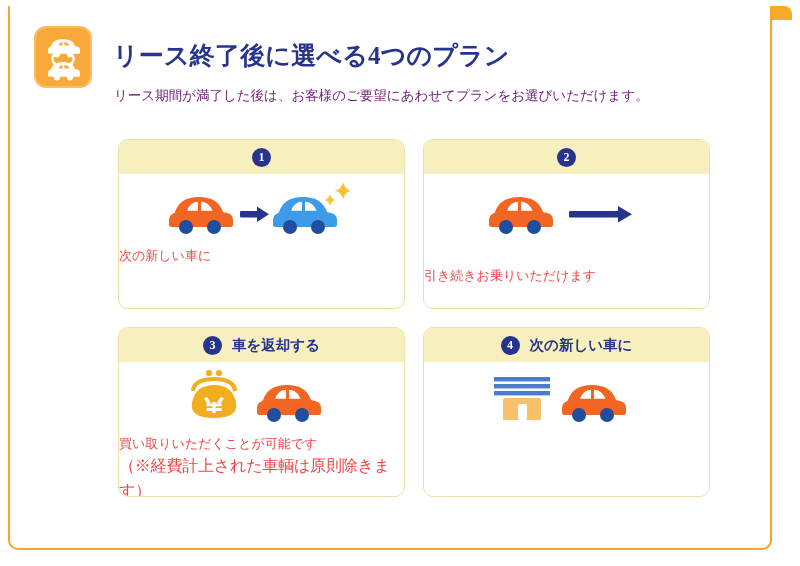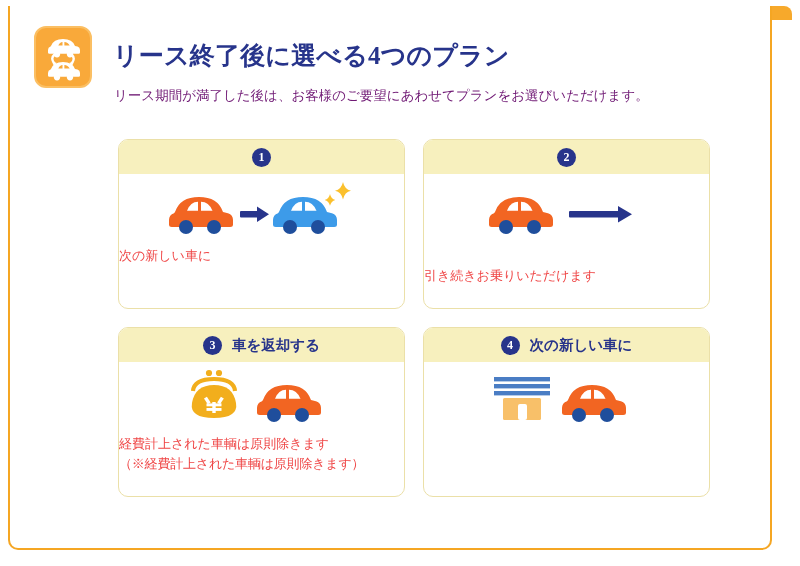--- a/index.html
+++ b/index.html
@@ -147,21 +147,21 @@
     align-items: center;
     justify-content: center;
   }
   .card-body {
     font-size: 13px;
     color: #ef4444;
     line-height: 1.55;
   }
   .card-body .note {
     display: block;
-    font-size: 13px;
+    font-size: 16px;
     letter-spacing: -0.2px;
   }
 </style>
 </head>
 <body>
 
 <div class="panel-stripe"></div>
 <div class="panel">
 
   <div class="header">
@@ -296,21 +296,21 @@
           <g transform="translate(68,0)">
             <path d="M8 34 q5-15 24-15 q19 0 24 15 l5 1.2 q5 1.6 5 6.8 v4.5 q0 2.5 -2.8 2.5 h-58.4 q-2.8 0 -2.8 -2.5 v-4.5 q0 -5.2 5 -6.8 z" fill="#F26522"></path>
             <path d="M20 32.8 q3.5-9 11-9 v9 z" fill="#ffffff"></path>
             <path d="M34 23.8 q7.8 0 11.5 9 h-11.5 z" fill="#ffffff"></path>
             <circle cx="19" cy="49" r="7" fill="#1F4E9C"></circle>
             <circle cx="47" cy="49" r="7" fill="#1F4E9C"></circle>
           </g>
         </svg>
       </div>
       <div class="card-body">
-        <span>経費計上された車輌は原則除きます</span>
+        <span>買い取りいただくことが可能です</span>
         <span class="note">（※経費計上された車輌は原則除きます）</span>
       </div>
     </div>
 
     <div class="card c4">
       <div class="card-head">
         <span class="badge">4</span>
         <span class="card-title">次の新しい車に</span>
       </div>
       <div class="card-art">

